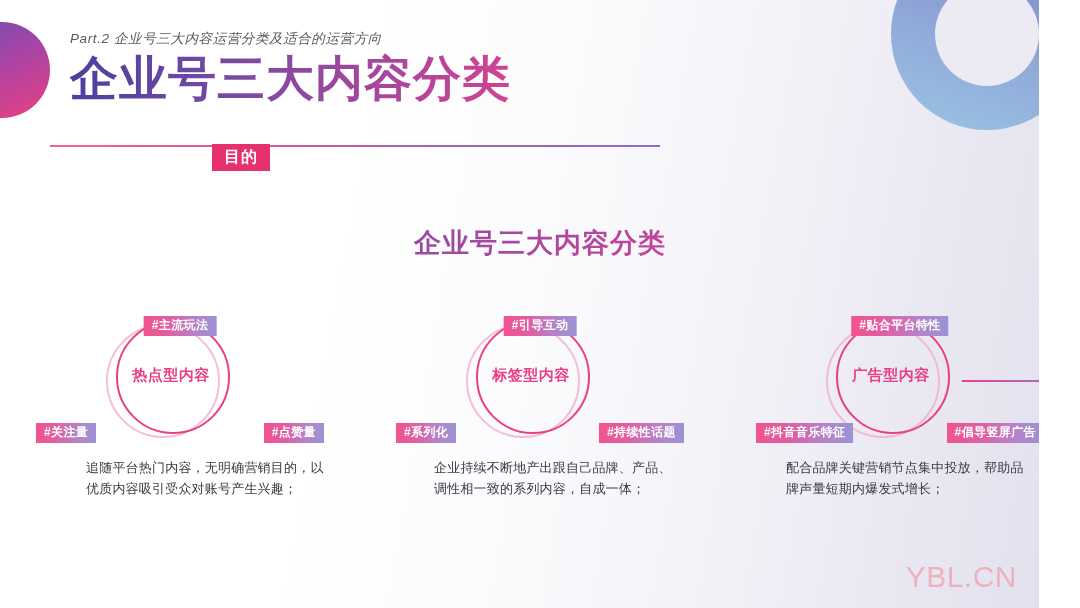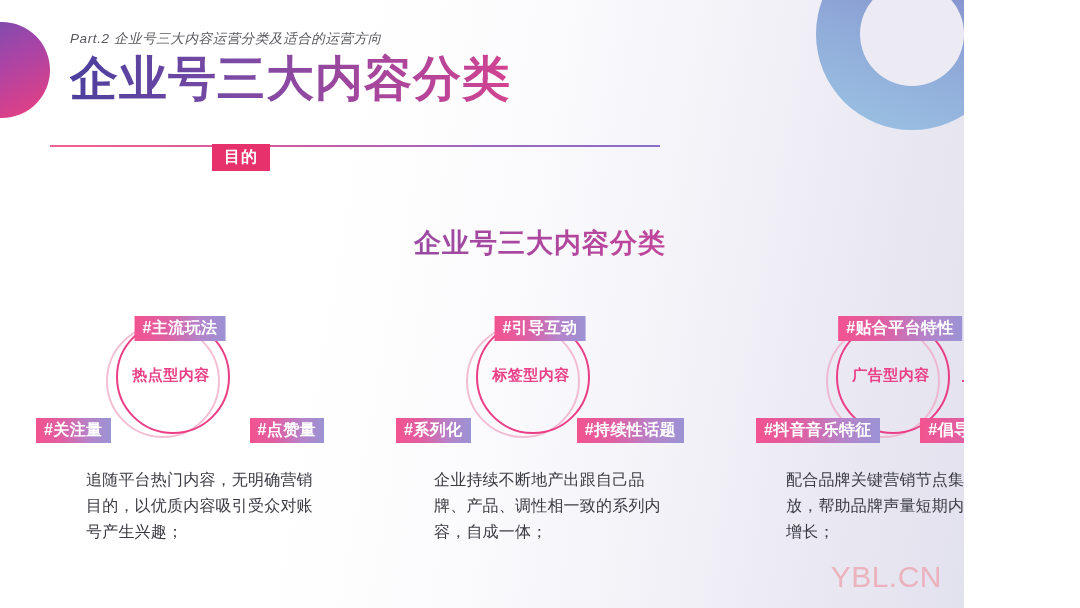--- a/index.html
+++ b/index.html
@@ -8,21 +8,21 @@
   }
   body {
     width: 1080px;
     height: 608px;
     font-family: "Liberation Sans", "DejaVu Sans", sans-serif;
     overflow: hidden;
   }
 
   #slide {
     position: relative;
-    width: 964px;
+    width: 1039px;
     height: 608px;
     background: linear-gradient(100deg,
                 #ffffff 0%,
                 #ffffff 34%,
                 #fbfbfd 52%,
                 #f1f0f7 74%,
                 #e6e5f0 92%,
                 #e2e1ee 100%);
     overflow: hidden;
   }
@@ -189,21 +189,21 @@
     justify-content: center;
     font-size: 15px;
     font-weight: bold;
     color: #ea3e86;
     letter-spacing: 0.5px;
     white-space: nowrap;
   }
 
   .tag {
     position: absolute;
-    font-size: 16px;
+    font-size: 12px;
     font-weight: bold;
     color: #ffffff;
     letter-spacing: 0.4px;
     padding: 3px 8px 4px 8px;
     line-height: 1.1;
     white-space: nowrap;
     background: linear-gradient(90deg, #f2538f 0%, #e05fa3 35%, #b583c9 70%, #9b93d4 100%);
   }
   .tag-top {
     top: 6px;
@@ -213,23 +213,23 @@
   .tag-bl {
     bottom: 2px;
     left: 6px;
   }
   .tag-br {
     bottom: 2px;
     right: 6px;
   }
 
   .body-text {
-    margin: 22px auto 0 auto;
+    margin: 12px auto 0 auto;
     width: 238px;
-    font-size: 16px;
+    font-size: 13px;
     line-height: 1.62;
     color: #3a3a42;
     letter-spacing: 0.2px;
     text-align: left;
   }
   .col-1 .body-text { margin-left: 86px; }
   .col-2 .body-text { margin-left: 74px; }
   .col-3 .body-text { margin-left: 66px; }
 
   .side-rule {

